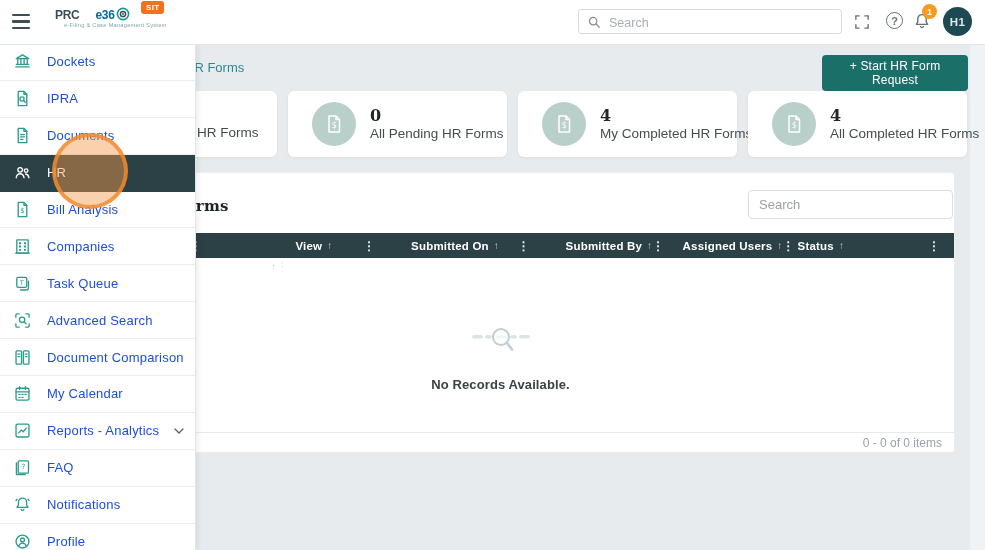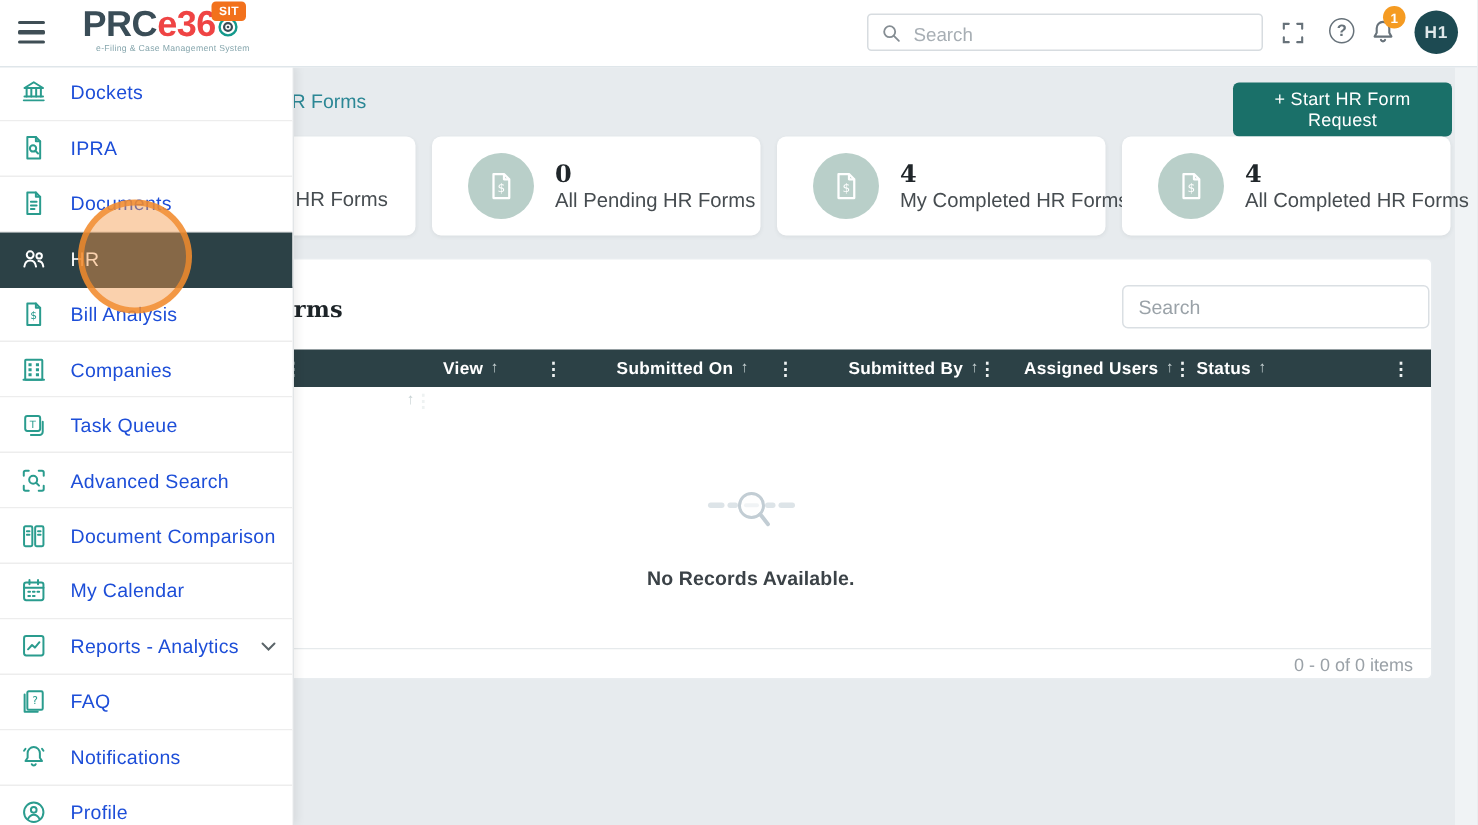--- a/index.html
+++ b/index.html
@@ -6,23 +6,23 @@
   body{width:985px;height:550px;position:relative;overflow:hidden;background:#e7ebee;
        font-family:"Liberation Sans",sans-serif;}
 
   
   .topbar{position:absolute;top:0;left:0;width:985px;height:44px;background:#fff;
           border-bottom:1px solid #dfe6ea;z-index:100;}
   .hamburger{position:absolute;left:12px;top:14px;width:18px;height:15px;display:flex;
              flex-direction:column;justify-content:space-between;cursor:pointer;}
   .hamburger span{height:2.4px;background:#3f4e55;border-radius:1px;}
   .logo{position:absolute;left:55px;top:5px;line-height:1;}
-  .logo-row{font-weight:bold;font-size:24px;letter-spacing:-0.3px;display:flex;align-items:center;}
+  .logo-row{font-weight:bold;font-size:12px;letter-spacing:-0.3px;display:flex;align-items:flex-end;}
   .logo-prc{color:#3a4d57;}
-  .logo-e36{color:#ef4444;}
+  .logo-e36{color:#0369a1;margin-left:16px;}
   .logo-swirl{margin-left:1px;margin-top:2px;}
   .logo-tagline{font-size:5.8px;color:#86a6ad;margin-top:2px;margin-left:9px;letter-spacing:.2px;}
   .env-badge{position:absolute;left:141px;top:1px;background:#f2711c;color:#fff;font-size:8px;
              font-weight:bold;padding:2px 5px;border-radius:3px;letter-spacing:.3px;}
   .top-search{position:absolute;left:578px;top:9px;width:264px;height:25px;border:1px solid #d7dce0;
               border-radius:3px;box-sizing:border-box;background:#fff;}
   .top-search svg{position:absolute;left:8px;top:5px;}
   .top-search input{position:absolute;left:28px;top:1px;width:228px;height:21px;border:none;outline:none;
                     font-size:12.5px;color:#444;font-family:"Liberation Sans",sans-serif;background:transparent;}
   .top-search input::placeholder{color:#a7aeb4;}

